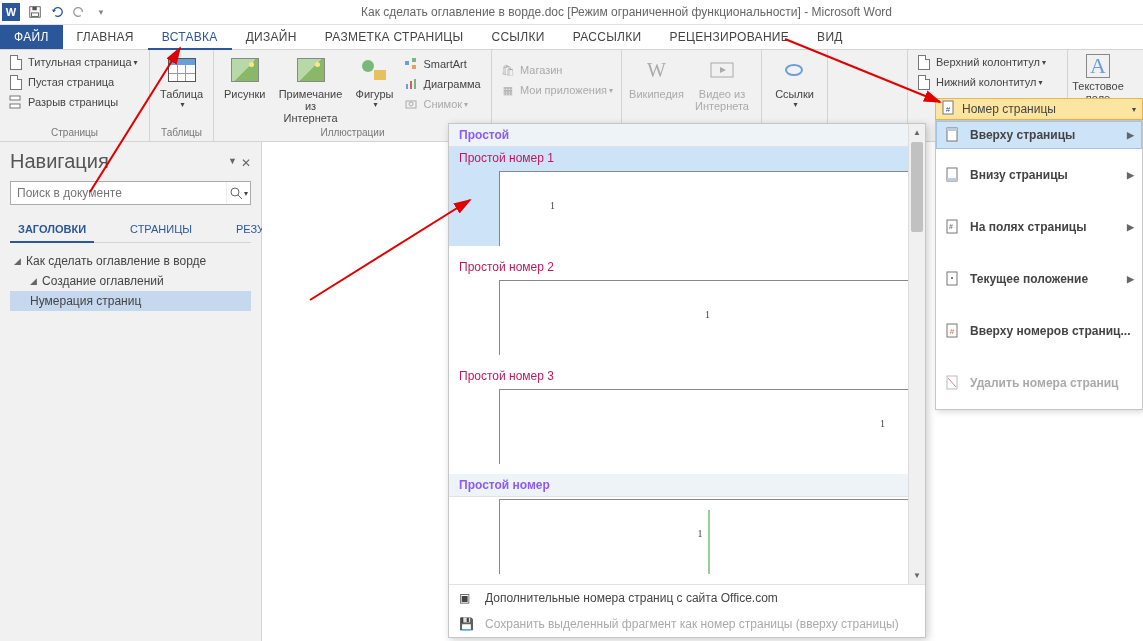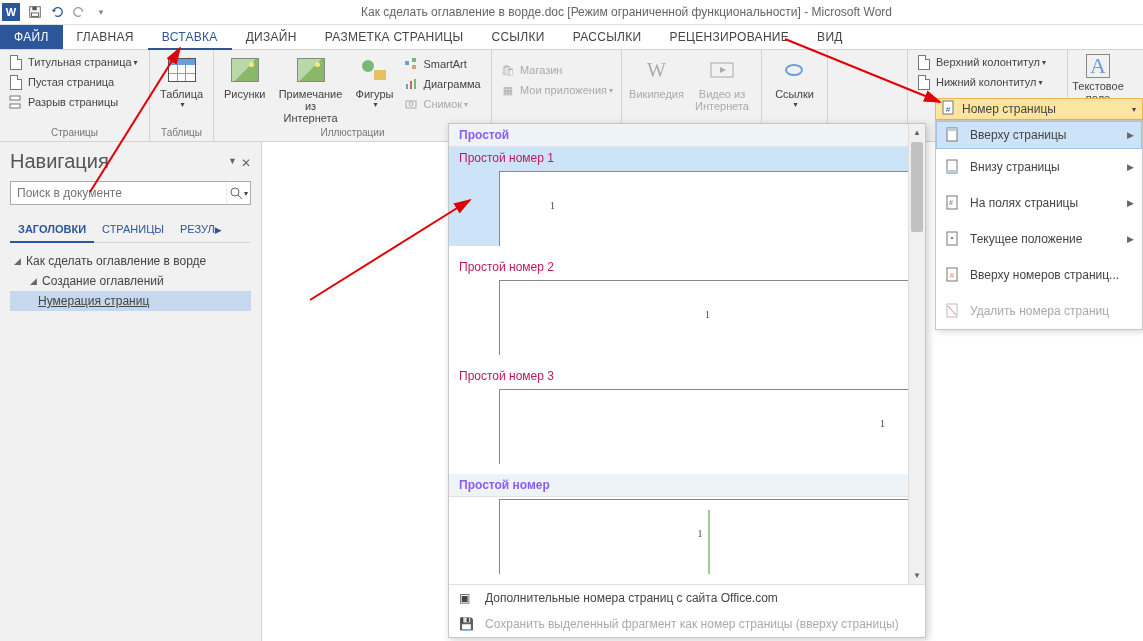--- a/index.html
+++ b/index.html
@@ -25,22 +25,22 @@
 .ribbon-group-label { font-size: 10px; color: #777; text-align: center; padding: 1px 0; }
 .ribbon-btn-small { display: flex; align-items: center; padding: 2px 4px; font-size: 11px; color: #444; cursor: pointer; white-space: nowrap; }
 .ribbon-btn-small .icon { width: 16px; height: 16px; margin-right: 4px; display: flex; align-items: center; justify-content: center; }
 .ribbon-btn-large { display: flex; flex-direction: column; align-items: center; justify-content: flex-start; padding: 2px 6px; font-size: 11px; color: #444; cursor: pointer; text-align: center; min-width: 40px; }
 .ribbon-btn-large .icon { width: 32px; height: 32px; margin-bottom: 2px; display: flex; align-items: center; justify-content: center; }
 .ribbon-btn-large.disabled, .ribbon-btn-small.disabled { color: #aaa; cursor: default; }
 .ribbon-col { display: flex; flex-direction: column; }
 .dropdown-arrow { font-size: 8px; margin-left: 2px; }
 
 
-.pn-menu { position: absolute; right: 0; top: 120px; width: 208px; background: #fff; border: 1px solid #c6c6c6; box-shadow: 2px 2px 6px rgba(0,0,0,0.15); z-index: 20; }
-.pn-menu-item { display: flex; align-items: center; padding: 9px 8px; font-size: 12px; color: #444; cursor: pointer; position: relative; }
+.pn-menu { position: absolute; right: 0; top: 120px; width: 208px; background: #fff; border: 1px solid #c6c6c6; box-shadow: 2px 2px 6px rgba(0,0,0,0.15); z-index: 20; font-weight: bold; }
+.pn-menu-item { display: flex; align-items: center; padding: 17px 8px; font-size: 12px; color: #444; cursor: pointer; position: relative; }
 .pn-menu-item:hover, .pn-menu-item.hover { background: #cde3f8; border: 1px solid #a3c3e8; padding: 4px 7px; }
 .pn-menu-item.disabled { color: #aaa; cursor: default; }
 .pn-menu-item .icon { width: 18px; height: 18px; margin-right: 8px; display: flex; align-items: center; justify-content: center; }
 .pn-menu-item .arrow { margin-left: auto; font-size: 9px; color: #666; }
 .pn-highlight { position: absolute; right: 0; top: 98px; width: 208px; height: 22px; background: #fce5a1; border: 1px solid #e8b64e; z-index: 5; display: flex; align-items: center; padding: 0 6px; font-size: 12px; }
 
 
 .gallery { position: absolute; left: 448px; top: 123px; width: 478px; background: #fff; border: 1px solid #c6c6c6; box-shadow: 2px 2px 8px rgba(0,0,0,0.2); z-index: 15; }
 .gallery-scroll { max-height: 460px; overflow-y: auto; position: relative; }
 .gallery-section-header { background: #eef3f8; padding: 4px 10px; font-size: 12px; font-weight: bold; color: #8b5cf6; border-bottom: 1px solid #e1e1e1; }
@@ -57,29 +57,29 @@
 .gallery-scrollbar .thumb { position: absolute; left: 2px; right: 2px; top: 18px; height: 90px; background: #c1c1c1; border-radius: 2px; }
 .gallery-scrollbar .arrow { position: absolute; left: 0; right: 0; height: 17px; display: flex; align-items: center; justify-content: center; font-size: 8px; color: #666; }
 
 
 .navpane { position: absolute; left: 0; top: 142px; bottom: 0; width: 262px; background: #f1f1f1; border-right: 1px solid #d4d4d4; padding: 8px 10px; }
 .navpane h2 { font-size: 20px; font-weight: normal; color: #555; margin-bottom: 8px; }
 .navpane .pane-controls { position: absolute; right: 10px; top: 14px; display: flex; gap: 4px; color: #666; }
 .navpane .search { display: flex; border: 1px solid #ababab; background: #fff; margin: 8px 0 12px; }
 .navpane .search input { flex: 1; border: none; padding: 4px 6px; font-size: 12px; outline: none; }
 .navpane .search .sbtn { width: 24px; display: flex; align-items: center; justify-content: center; border-left: 1px solid #eee; cursor: pointer; }
-.navpane .nav-tabs { display: flex; border-bottom: 1px solid #d4d4d4; margin-bottom: 8px; }
+.navpane .nav-tabs { display: flex; border-bottom: 1px solid #d4d4d4; margin-bottom: 8px; gap: 28px; }
 .navpane .nav-tab { padding: 6px 8px; font-size: 11px; color: #2b579a; cursor: pointer; text-transform: uppercase; }
 .navpane .nav-tab.active { font-weight: bold; border-bottom: 2px solid #2b579a; margin-bottom: -1px; }
 .navpane .nav-tab.trunc { position: relative; }
 .navpane .tree-item { padding: 3px 4px; font-size: 12px; color: #444; cursor: pointer; display: flex; align-items: center; }
 .navpane .tree-item .caret { width: 12px; font-size: 9px; color: #666; }
 .navpane .tree-item.l1 { padding-left: 4px; }
 .navpane .tree-item.l2 { padding-left: 20px; }
-.navpane .tree-item.l3 { padding-left: 28px; text-decoration: underline; }
+.navpane .tree-item.l3 { padding-left: 20px; }
 .navpane .tree-item.selected { background: #c5d8ed; }
 
 
 .docarea { position: absolute; left: 262px; top: 142px; right: 0; bottom: 0; background: #fff; }
 
 
 .red-arrow { position: absolute; z-index: 30; pointer-events: none; }
 
 
 .ico-page { width: 12px; height: 15px; border: 1px solid #777; background: #fff; position: relative; }

